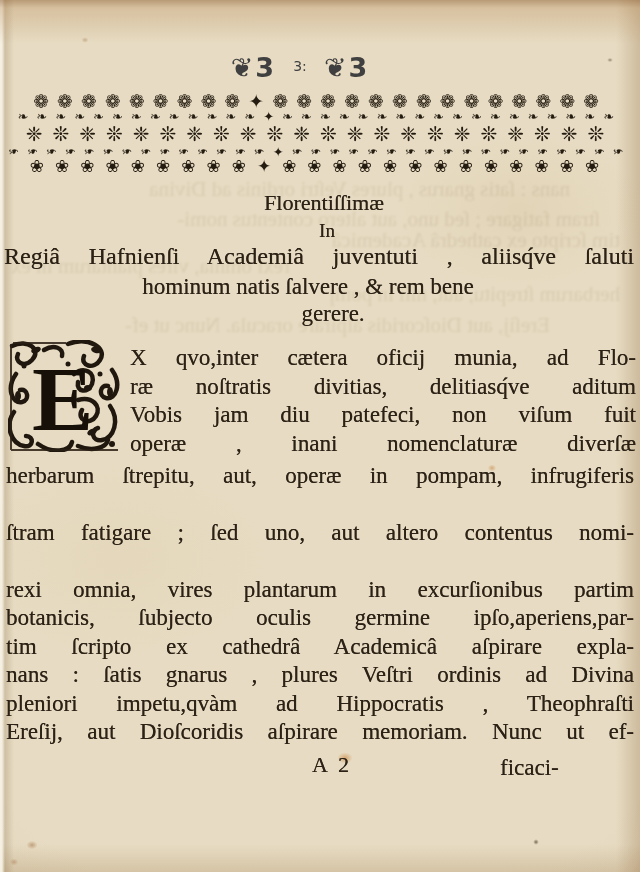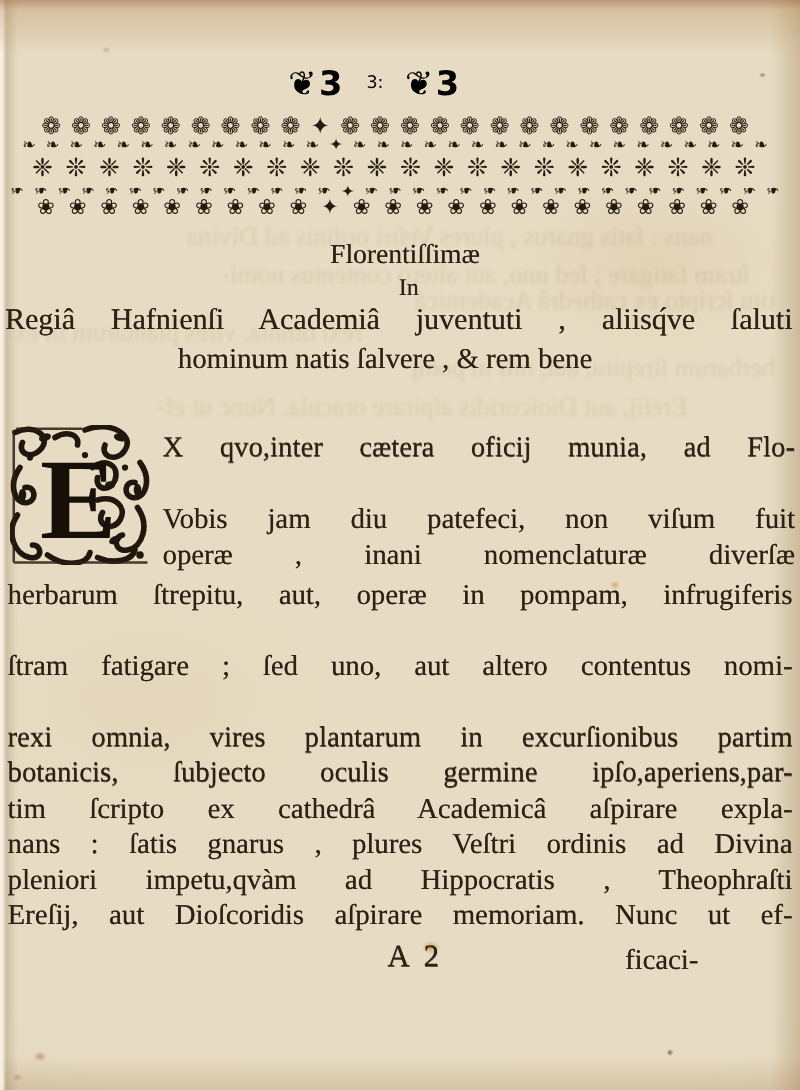--- a/index.html
+++ b/index.html
@@ -26,21 +26,21 @@
       linear-gradient(270deg, rgba(140,100,55,.28) 0px, rgba(231,220,196,0) 24px),
       linear-gradient(0deg, rgba(150,110,60,.22) 0px, rgba(231,220,196,0) 28px),
       radial-gradient(120% 100% at 50% 45%, rgba(0,0,0,0) 62%, rgba(118,88,48,.14) 100%);
   }
   .ghost{
     position:absolute;transform:scaleX(-1);filter:blur(1.3px);opacity:.12;
     color:#6e5430;font-size:21px;white-space:nowrap;overflow:hidden;pointer-events:none;
   }
   .orn-head{
     position:absolute;top:52px;left:0;width:600px;height:38px;
-    text-align:center;color:#000000;
+    text-align:center;color:#404040;
     font-family:"DejaVu Sans",sans-serif;
   }
   .orn-head .big{font-size:27px;font-weight:bold;letter-spacing:2px;}
   .orn-head .mid{font-size:14px;vertical-align:6px;margin:0 12px;}
   .band{position:absolute;top:92px;left:4px;width:632px;text-align:center;color:#251c11;}
   .band-row{font-family:"DejaVu Sans",sans-serif;white-space:nowrap;overflow:hidden;}
   .br1{font-size:19px;line-height:18px;letter-spacing:8px;font-weight:bold;}
   .br2{font-size:13px;line-height:14px;letter-spacing:8px;}
   .br3{font-size:20px;line-height:20px;letter-spacing:10px;font-weight:bold;}
   .br4{font-size:13px;line-height:14px;letter-spacing:8px;transform:scaleY(-1);}
@@ -51,21 +51,21 @@
   .ctr{text-align:center;padding-left:37px;}
   .ded-title{top:190px;left:0;width:574px;font-size:22px;}
   .ded-sub{top:220px;left:0;width:580px;font-size:19px;}
   .ded-l1{top:243px;left:4px;width:630px;font-size:24px;}
   .ded-l2{top:274px;left:55px;width:432px;font-size:23px;}
   .ded-l3{top:301px;left:0;width:592px;font-size:23px;}
   .body-line{font-size:23px;line-height:28px;}
   .beside{left:130px;width:506px;}
   .full{left:6px;width:628px;}
   .dropcap{position:absolute;left:8px;top:340px;width:112px;height:112px;}
-  .sig{top:752px;left:240px;width:110px;font-size:25px;letter-spacing:3px;}
+  .sig{top:752px;left:240px;width:110px;font-size:22px;letter-spacing:3px;}
   .catch{top:755px;left:500px;width:110px;font-size:23px;}
 </style>
 </head>
 <body>
 
 <div id="page">
 
   <div class="paper"></div>
 
   <div>
@@ -88,20 +88,21 @@
     <div class="band-row br2">❧❧❧❧❧❧❧❧❧❧❧❧❧✦❧❧❧❧❧❧❧❧❧❧❧❧❧❧❧❧❧❧</div>
     <div class="band-row br3">❈❊❈❊❈❊❈❊❈❊❈❊❈❊❈❊❈❊❈❊❈❊</div>
     <div class="band-row br4">❧❧❧❧❧❧❧❧❧❧❧❧❧❧✦❧❧❧❧❧❧❧❧❧❧❧❧❧❧❧❧❧❧</div>
     <div class="band-row br5">❀❀❀❀❀❀❀❀❀✦❀❀❀❀❀❀❀❀❀❀❀❀❀</div>
   </div>
 
   <div class="line ctr ded-title">Florentiſſimæ</div>
   <div class="line ctr ded-sub">In</div>
   <div class="wrapline just ded-l1">Regiâ Hafnienſi Academiâ juventuti , aliisq́ve ſaluti</div>
   <div class="line ctr ded-l2">hominum natis ſalvere , &amp; rem bene</div>
+  <div class="line ctr ded-l3">gerere.</div>
 
   <svg class="dropcap" viewBox="0 0 112 112">
     <g stroke="#20180e" stroke-width="4.5" fill="none" stroke-linecap="round">
       <path d="M4,6 C20,-2 34,10 24,20 C16,28 6,22 10,14"></path>
       <path d="M60,4 C80,-4 100,8 92,20 C86,30 72,26 76,16"></path>
       <path d="M104,30 C114,44 108,60 98,58 C90,56 92,44 100,46"></path>
       <path d="M102,66 C112,80 106,98 94,100 C84,102 82,90 90,88"></path>
       <path d="M8,34 C-2,48 4,64 14,62 C22,60 20,48 12,50"></path>
       <path d="M6,72 C-4,86 4,104 16,106 C26,108 26,96 18,96"></path>
       <path d="M30,104 C44,114 62,112 64,102"></path>
@@ -124,20 +125,21 @@
     </g>
     <g stroke="#2a2014" stroke-width="2" fill="none" opacity=".85">
       <path d="M3,4 V110"></path>
       <path d="M3,110 H110"></path>
       <path d="M5,3 H58"></path>
     </g>
     <text x="24" y="90" font-family="Liberation Serif, DejaVu Serif, serif" font-size="92" font-weight="bold" fill="#171008">E</text>
   </svg>
 
   <div class="wrapline just body-line beside" style="top:344px;">X qvo,inter cætera oficij munia, ad Flo-</div>
+  <div class="wrapline just body-line beside" style="top:373px;">ræ noſtratis divitias, delitiasq́ve aditum</div>
   <div class="wrapline just body-line beside" style="top:401px;">Vobis jam diu patefeci, non viſum fuit</div>
   <div class="wrapline just body-line beside" style="top:430px;">operæ , inani nomenclaturæ diverſæ</div>
 
   <div class="wrapline just body-line full" style="top:462px;">herbarum ſtrepitu, aut, operæ in pompam, infrugiferis</div>
   <div class="wrapline just body-line full" style="top:519px;">ſtram fatigare ; ſed uno, aut altero contentus nomi-</div>
   <div class="wrapline just body-line full" style="top:576px;">rexi omnia, vires plantarum in excurſionibus partim</div>
   <div class="wrapline just body-line full" style="top:604px;">botanicis, ſubjecto oculis germine ipſo,aperiens,par-</div>
   <div class="wrapline just body-line full" style="top:633px;">tim ſcripto ex cathedrâ Academicâ aſpirare expla-</div>
   <div class="wrapline just body-line full" style="top:661px;">nans : ſatis gnarus , plures Veſtri ordinis ad Divina</div>
   <div class="wrapline just body-line full" style="top:690px;">pleniori impetu,qvàm ad Hippocratis , Theophraſti</div>

